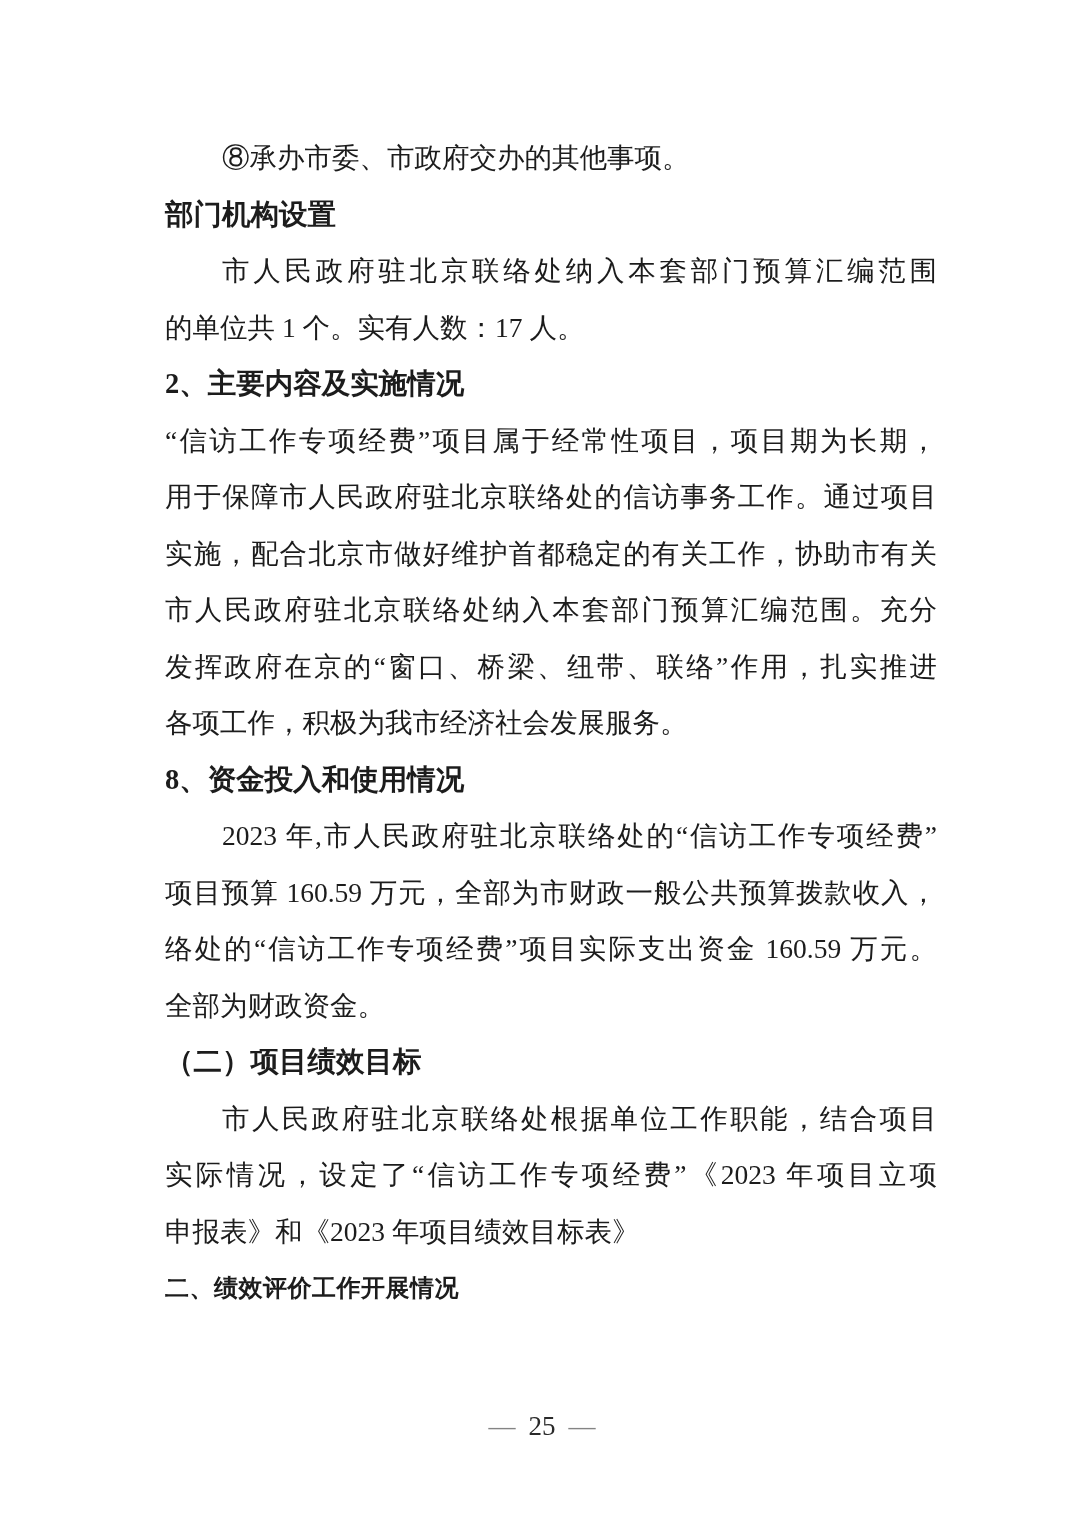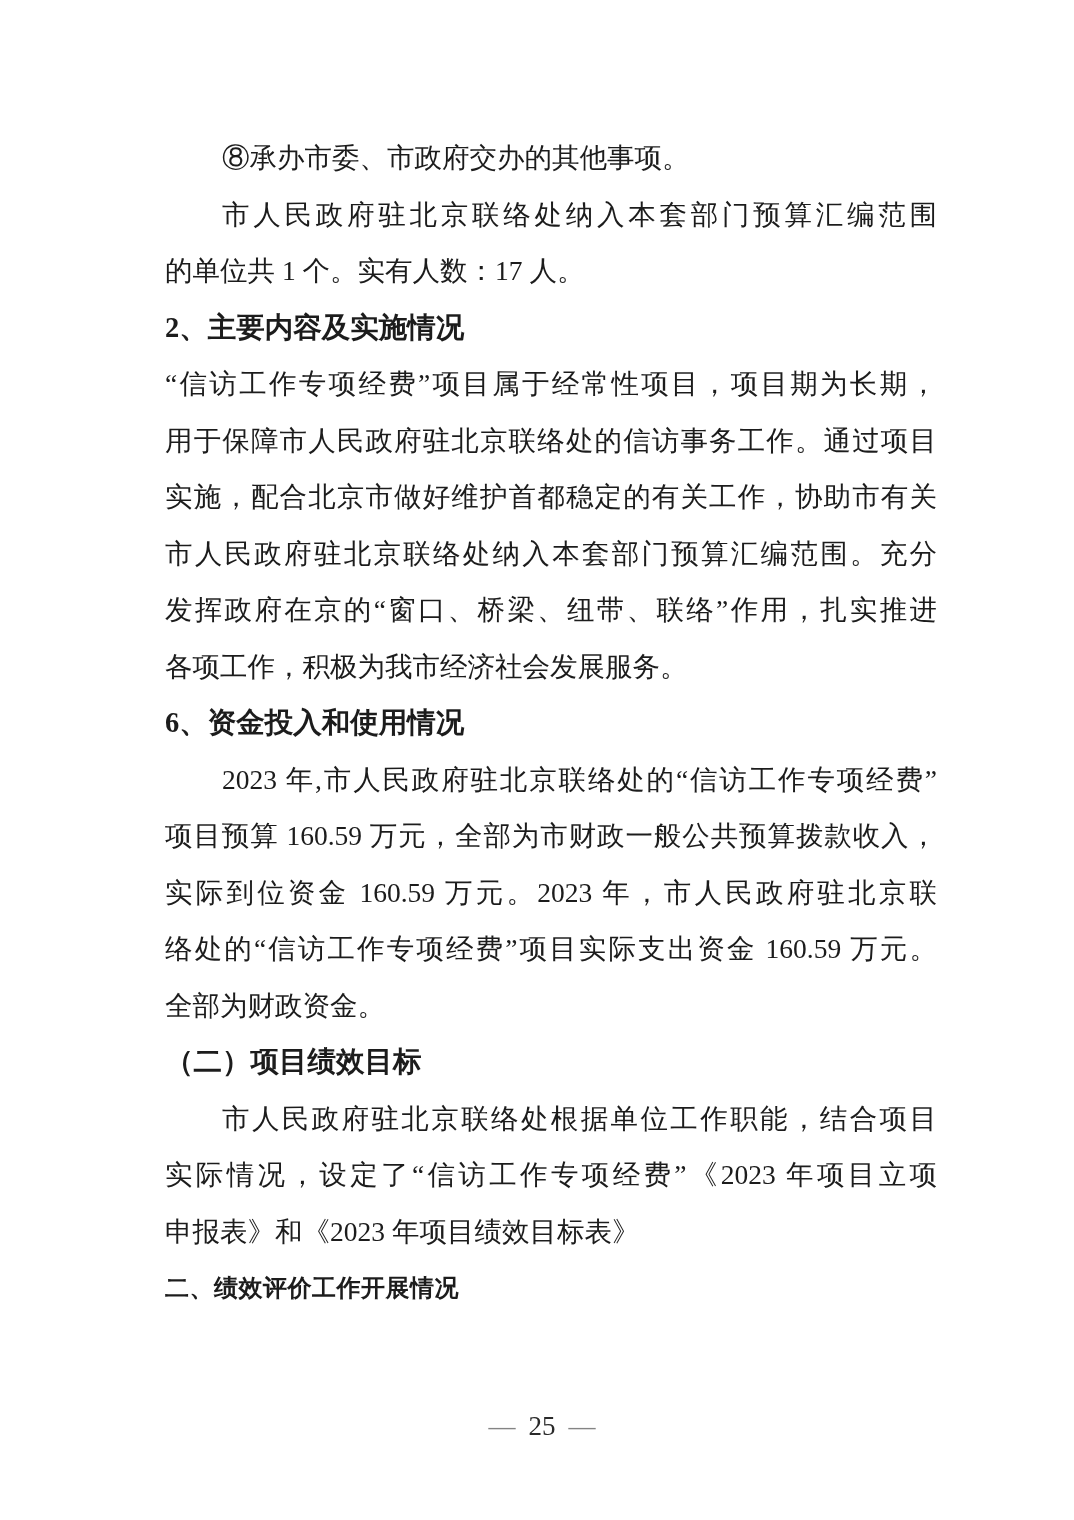--- a/index.html
+++ b/index.html
@@ -60,33 +60,33 @@
     color: #848484;
     margin: 0 13px;
   }
 </style>
 </head>
 <body>
 
 <div class="page">
   <div class="content">
     <div class="line indent">⑧承办市委、市政府交办的其他事项。</div>
+    <div class="line h-kai">部门机构设置</div>
     <div class="line indent just">市人民政府驻北京联络处纳入本套部门预算汇编范围</div>
     <div class="line">的单位共 1 个。实有人数：17 人。</div>
     <div class="line h-kai">2、主要内容及实施情况</div>
     <div class="line just">“信访工作专项经费”项目属于经常性项目，项目期为长期，</div>
     <div class="line just">用于保障市人民政府驻北京联络处的信访事务工作。通过项目</div>
     <div class="line just">实施，配合北京市做好维护首都稳定的有关工作，协助市有关</div>
     <div class="line just">市人民政府驻北京联络处纳入本套部门预算汇编范围。充分</div>
     <div class="line just">发挥政府在京的“窗口、桥梁、纽带、联络”作用，扎实推进</div>
     <div class="line">各项工作，积极为我市经济社会发展服务。</div>
-    <div class="line h-kai">6、资金投入和使用情况</div>
+    <div class="line h-kai">8、资金投入和使用情况</div>
     <div class="line indent just">2023 年,市人民政府驻北京联络处的“信访工作专项经费”</div>
     <div class="line just">项目预算 160.59 万元，全部为市财政一般公共预算拨款收入，</div>
-    <div class="line just">实际到位资金 160.59 万元。2023 年，市人民政府驻北京联</div>
     <div class="line just">络处的“信访工作专项经费”项目实际支出资金 160.59 万元。</div>
     <div class="line">全部为财政资金。</div>
     <div class="line h-kai">（二）项目绩效目标</div>
     <div class="line indent just">市人民政府驻北京联络处根据单位工作职能，结合项目</div>
     <div class="line just">实际情况，设定了“信访工作专项经费”《2023 年项目立项</div>
     <div class="line">申报表》和《2023 年项目绩效目标表》</div>
     <div class="line h-hei">二、绩效评价工作开展情况</div>
   </div>
 
   <div class="footer">

